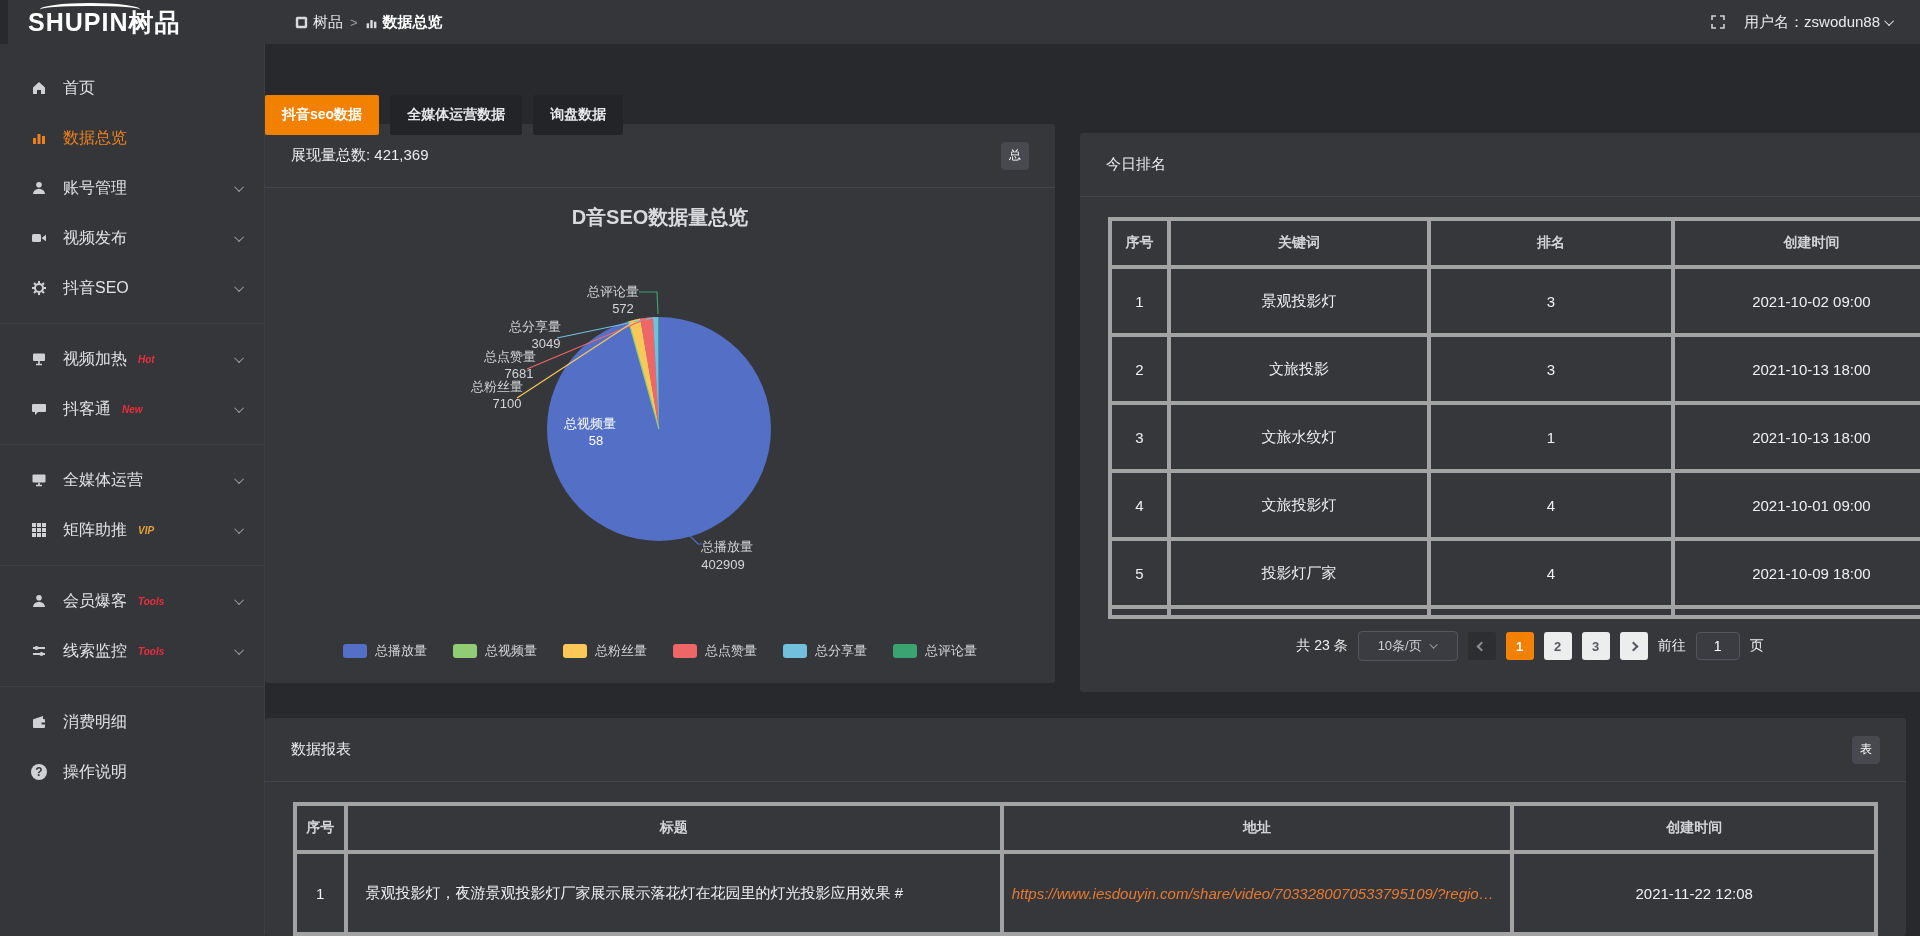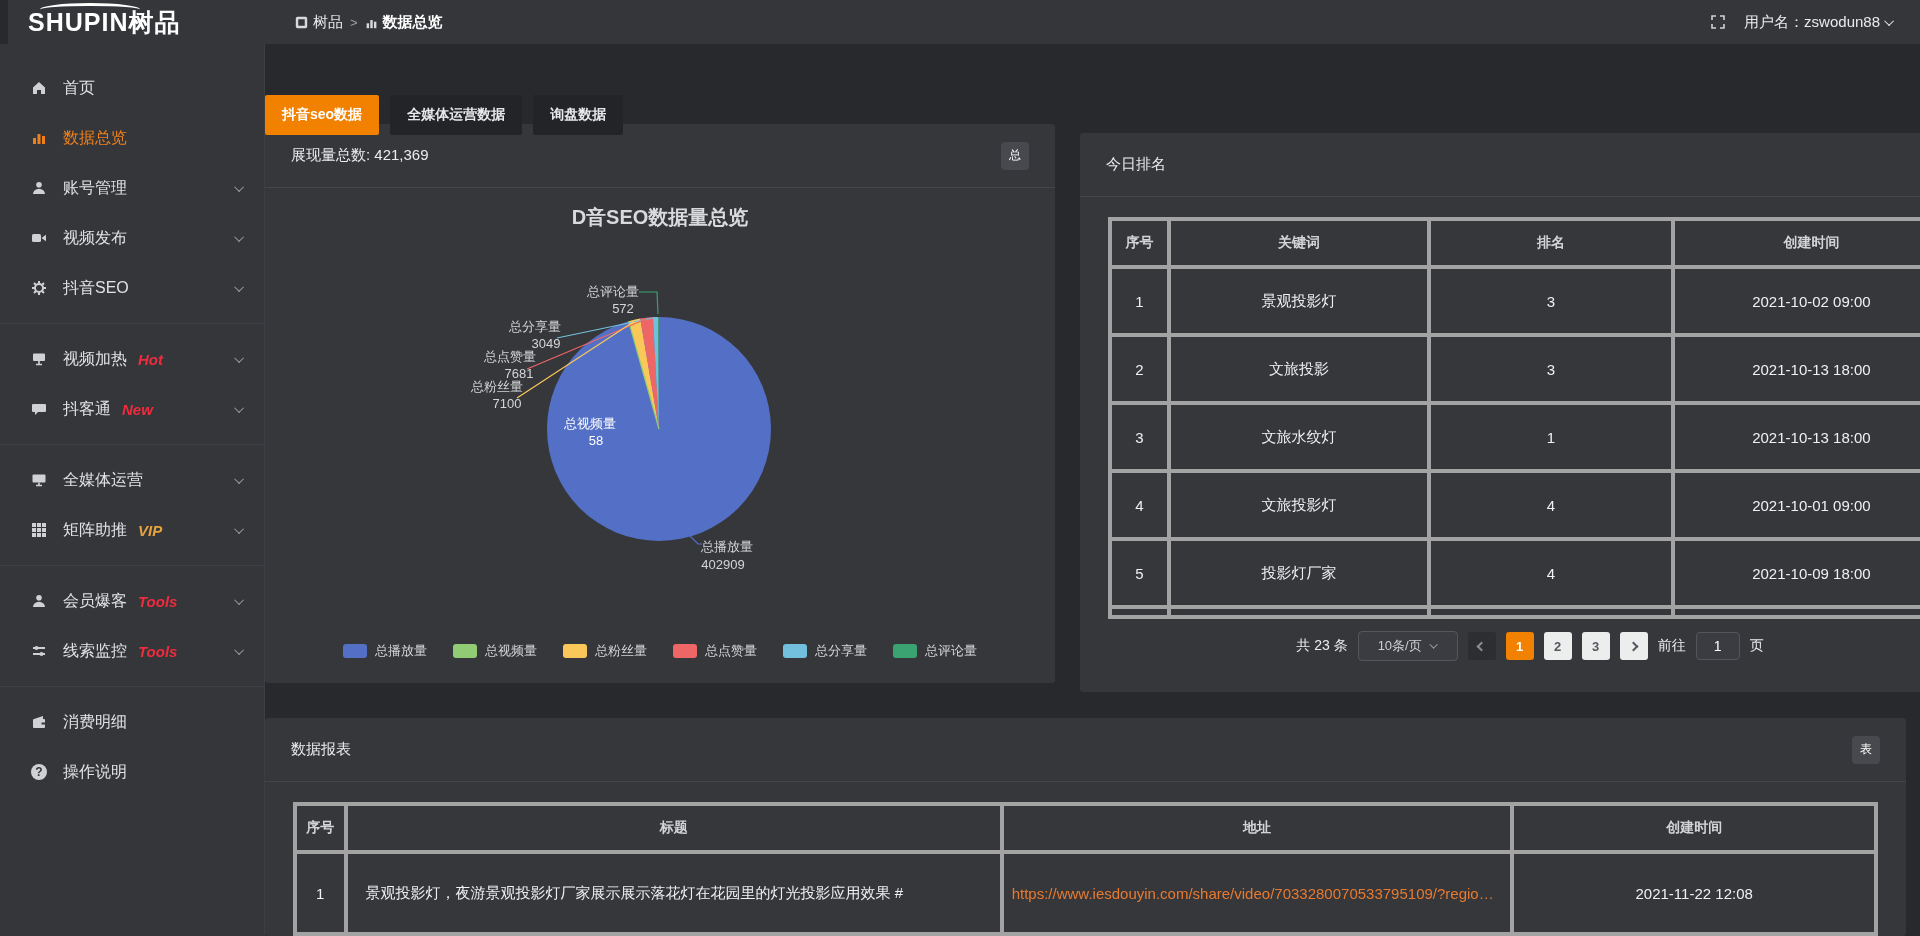--- a/index.html
+++ b/index.html
@@ -22,21 +22,21 @@
   .chv-down  { transform:rotate(-45deg) translateY(-2px); }
   .chv-left  { transform:rotate(45deg); border-width:2px; }
   .chv-right { transform:rotate(-135deg); border-width:2px; }
 
   
   .sidebar { position:absolute; top:44px; left:0; bottom:0; width:265px; background:#34363a; padding-top:19px; border-right:1px solid #3c3e43;text-align:right; }
   .side-item { height:50px; display:flex; align-items:center; padding:0 20px 0 30px; font-size:16px; color:#e1e2e5; cursor:pointer; }
   .side-item .s-icon { width:18px; height:18px; margin-right:15px; display:flex; align-items:center; justify-content:center; color:#cfd1d4; }
   .side-item.active { color:#f0801a; }
   .side-item.active .s-icon { color:#f0801a; }
-  .side-item .tag { margin-left:11px; font-style:italic; font-weight:bold; font-size:15px; }
+  .side-item .tag { margin-left:11px; font-style:italic; font-weight:bold; font-size:10px; }
   .tag-red { color:#ef2b3e; }
   .tag-vip { color:#e6a23c; }
   .side-item .side-chv { margin-left:auto; color:#9a9ca1; }
   .side-divider { height:1px; background:#3e4045; margin:10px 0; }
   .q-icon { width:16px; height:16px; border-radius:50%; background:#cfd1d4; color:#34363a; font-size:12px; font-weight:bold; display:flex; align-items:center; justify-content:center; }
   .q-icon::after { content:"?"; }
 
   
   .tabs { position:absolute; left:265px; top:95px; display:flex; gap:11px; z-index:2; }
   .tab { height:40px; padding:0 17px; display:flex; align-items:center; font-size:14px; font-weight:bold; color:#e8e9eb; background:#232428; border-radius:2px; cursor:pointer; }
@@ -63,21 +63,21 @@
 
   
   .card-body { padding:0 28px; }
   table { width:100%; border-collapse:collapse; margin-top:20px; table-layout:fixed; }
   th,td { border:4px solid #a3a3a3; text-align:center; overflow:hidden; }
   th { height:48px; font-size:14px; color:#d3d4d7; font-weight:bold; }
   td { height:68px; font-size:15px; color:#f0f0f2; }
   tr.stub td { height:10px; }
   #card-report td { height:82px; font-size:15px; }
   td.cell-left { text-align:left; padding:0 18px; white-space:nowrap; text-overflow:ellipsis; }
-  td.cell-link { text-align:left; padding:0 8px; white-space:nowrap; text-overflow:ellipsis; }
+  td.cell-link { text-align:left; padding:0 8px; white-space:nowrap; text-overflow:ellipsis;font-style:italic; }
   td.cell-link span { color:#e87a2f; cursor:pointer; }
 
   
   .pagination { margin-top:12px; display:flex; align-items:center; justify-content:center; gap:10px; font-size:14px; color:#ededee; }
   .pg-select { width:100px; height:30px; background:#3a3c41; border:1px solid #54565c; border-radius:4px; display:flex; align-items:center; justify-content:center; gap:10px; font-size:13px; color:#cfd0d3; cursor:pointer; }
   .pg-select .chv { width:6px; height:6px; color:#9a9ca1; }
   .pg-btn { min-width:28px; height:28px; padding:0 4px; border-radius:3px; display:flex; align-items:center; justify-content:center; font-size:13px; font-weight:bold; cursor:pointer; }
   .pg-prev { background:#2c2e32; color:#8a8c90; }
   .pg-num  { background:#eceded; color:#55585e; }
   .pg-num.active { background:#f28100; color:#fff; }

